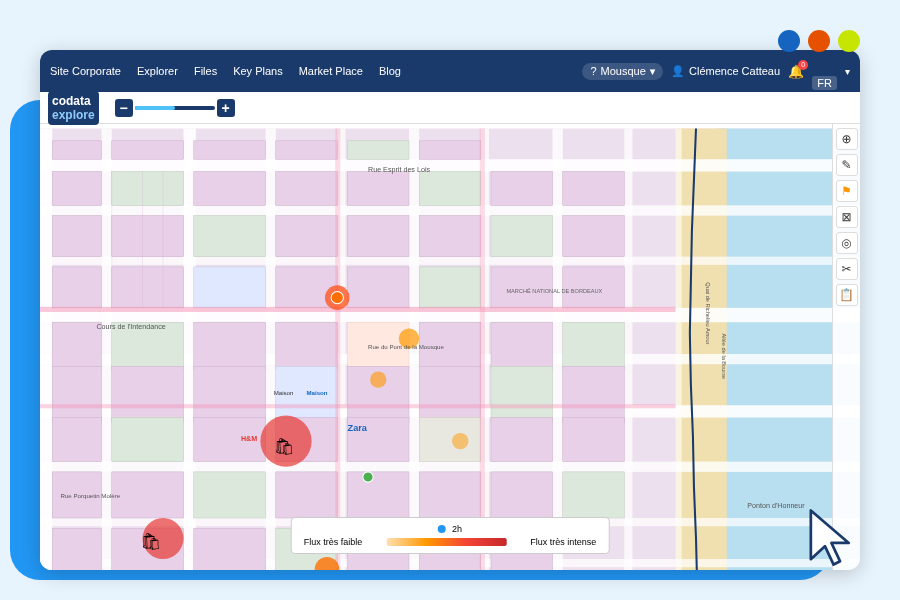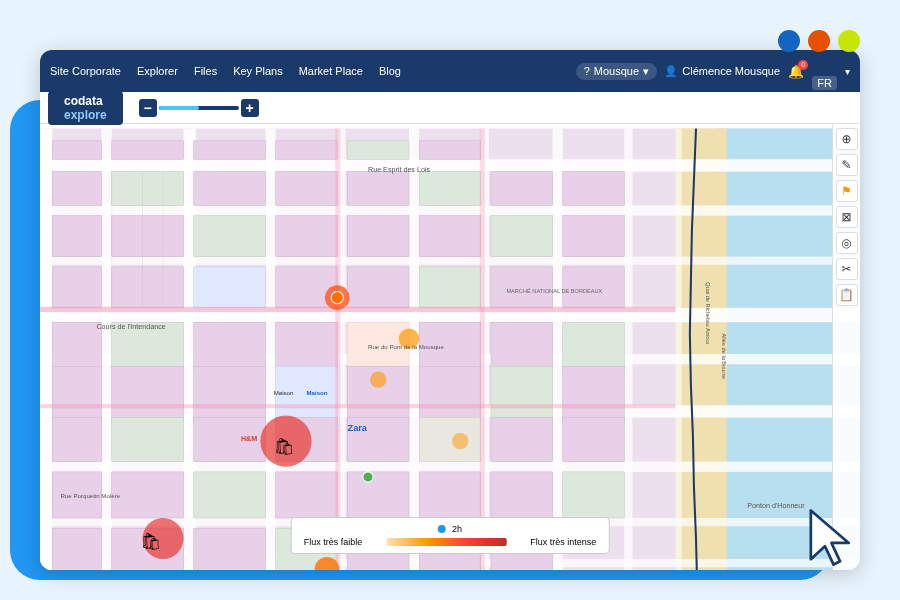--- a/index.html
+++ b/index.html
@@ -138,21 +138,21 @@
       display: flex;
       align-items: center;
       padding: 0 8px;
       gap: 8px;
     }
     .logo-area {
       display: flex;
       align-items: center;
       gap: 4px;
       background: #1a3a6b;
-      padding: 3px 16px;
+      padding: 3px 4px;
       border-radius: 4px;
     }
     .logo-text {
       color: white;
       font-size: 12px;
       font-weight: bold;
     }
     .logo-sub {
       color: #90caf9;
       font-size: 12px;
@@ -311,21 +311,21 @@
       <span class="nav-item">Market Place</span>
       <span class="nav-item">Blog</span>
       <div class="nav-right">
         <div class="nav-support">
           <span>?</span>
           <span>Mousque</span>
           <span>▾</span>
         </div>
         <div class="nav-user">
           <span>👤</span>
-          <span>Clémence Mousque</span>
+          <span>Clémence Catteau</span>
         </div>
         <div class="bell-icon">
           🔔
           <div class="bell-badge">0</div>
         </div>
         <div class="nav-lang">FR</div>
         <span style="color:white;font-size:10px;">▾</span>
       </div>
     </div>
 

